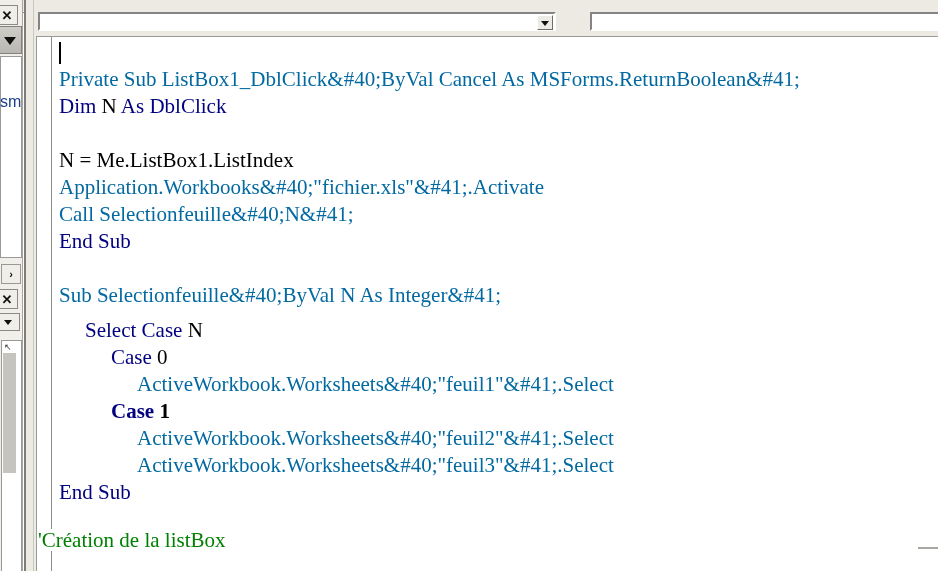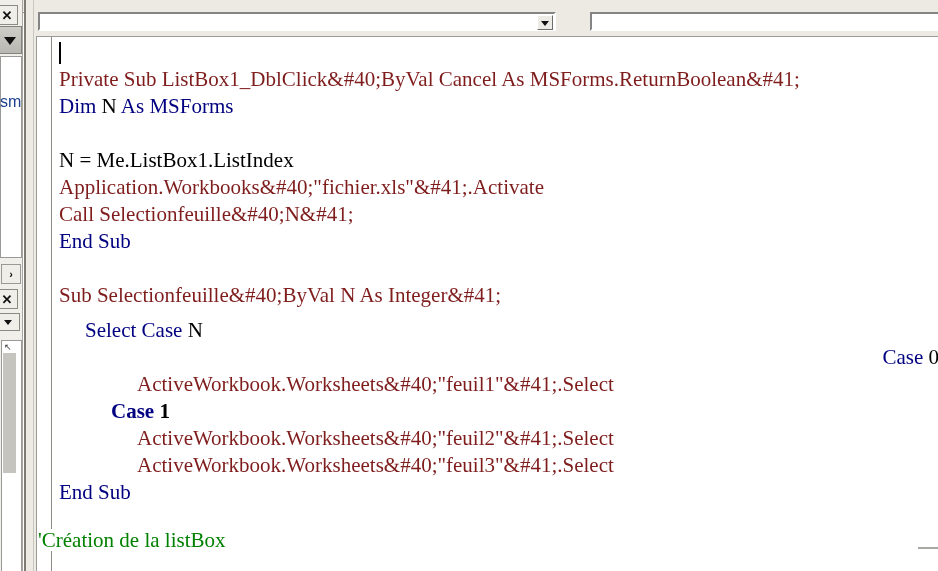--- a/index.html
+++ b/index.html
@@ -289,21 +289,21 @@
     width: 880px;
   }
   .code-line {
     font-family: "Liberation Serif", serif;
     font-size: 21px;
     line-height: 27px;
     white-space: pre;
     color: #000000;
     height: 27px;
   }
-  .c-red { color: #7f1d1d; }
+  .c-red { color: #0369a1; }
   .c-blue { color: #000080; }
   .c-black { color: #000000; }
   .c-green { color: #008000; }
 
   .caret {
     position: absolute;
     left: 22px; top: 5px;
     width: 2px; height: 22px;
     background: #000000;
   }
@@ -353,30 +353,30 @@
         <span class="combo-text" title="(Declarations)">Click</span>
       </div>
     </div>
 
     <div class="code-area">
       <div class="gutter-line"></div>
       <div class="caret"></div>
       <div class="code-body" id="code-body">
           <div class="code-line" style="padding-left: 0px;">&nbsp;</div>
           <div class="code-line" style="padding-left: 0px;"><span class="c-red">Private Sub ListBox1_DblClick&amp;#40;ByVal Cancel As MSForms.ReturnBoolean&amp;#41;</span></div>
-          <div class="code-line" style="padding-left: 0px;"><span class="c-blue">Dim</span><span class="c-black"> N </span><span class="c-blue">As MSForms</span></div>
+          <div class="code-line" style="padding-left: 0px;"><span class="c-blue">Dim</span><span class="c-black"> N </span><span class="c-blue">As DblClick</span></div>
           <div class="code-line" style="padding-left: 0px;">&nbsp;</div>
           <div class="code-line" style="padding-left: 0px;"><span class="c-black">N = Me.ListBox1.ListIndex</span></div>
           <div class="code-line" style="padding-left: 0px;"><span class="c-red">Application.Workbooks&amp;#40;"fichier.xls"&amp;#41;.Activate</span></div>
           <div class="code-line" style="padding-left: 0px;"><span class="c-red">Call Selectionfeuille&amp;#40;N&amp;#41;</span></div>
           <div class="code-line" style="padding-left: 0px;"><span class="c-blue">End Sub</span></div>
           <div class="code-line" style="padding-left: 0px;">&nbsp;</div>
           <div class="code-line" style="padding-left: 0px;"><span class="c-red">Sub Selectionfeuille&amp;#40;ByVal N As Integer&amp;#41;</span></div>
           <div class="code-line" style="padding-left: 26px; margin-top: 8px;"><span class="c-blue">Select Case</span><span class="c-black"> N</span></div>
-          <div class="code-line" style="padding-left: 52px; text-align: right;"><span class="c-blue">Case</span><span class="c-black"> 0</span></div>
+          <div class="code-line" style="padding-left: 52px;"><span class="c-blue">Case</span><span class="c-black"> 0</span></div>
           <div class="code-line" style="padding-left: 78px;"><span class="c-red">ActiveWorkbook.Worksheets&amp;#40;"feuil1"&amp;#41;.Select</span></div>
           <div class="code-line" style="padding-left: 52px; font-weight: bold;"><span class="c-blue">Case</span><span class="c-black"> 1</span></div>
           <div class="code-line" style="padding-left: 78px;"><span class="c-red">ActiveWorkbook.Worksheets&amp;#40;"feuil2"&amp;#41;.Select</span></div>
           <div class="code-line" style="padding-left: 78px;"><span class="c-red">ActiveWorkbook.Worksheets&amp;#40;"feuil3"&amp;#41;.Select</span></div>
           <div class="code-line" style="padding-left: 0px;"><span class="c-blue">End Sub</span></div>
         </div>
       <div class="code-sep"></div>
       <div class="code-bottom-strip">
         <div class="code-body" id="code-below" style="position:absolute;left:0;top:-2px;">
             <div class="code-line" style="padding-left: 0px;"><span class="c-green">'Création de la listBox</span></div>

